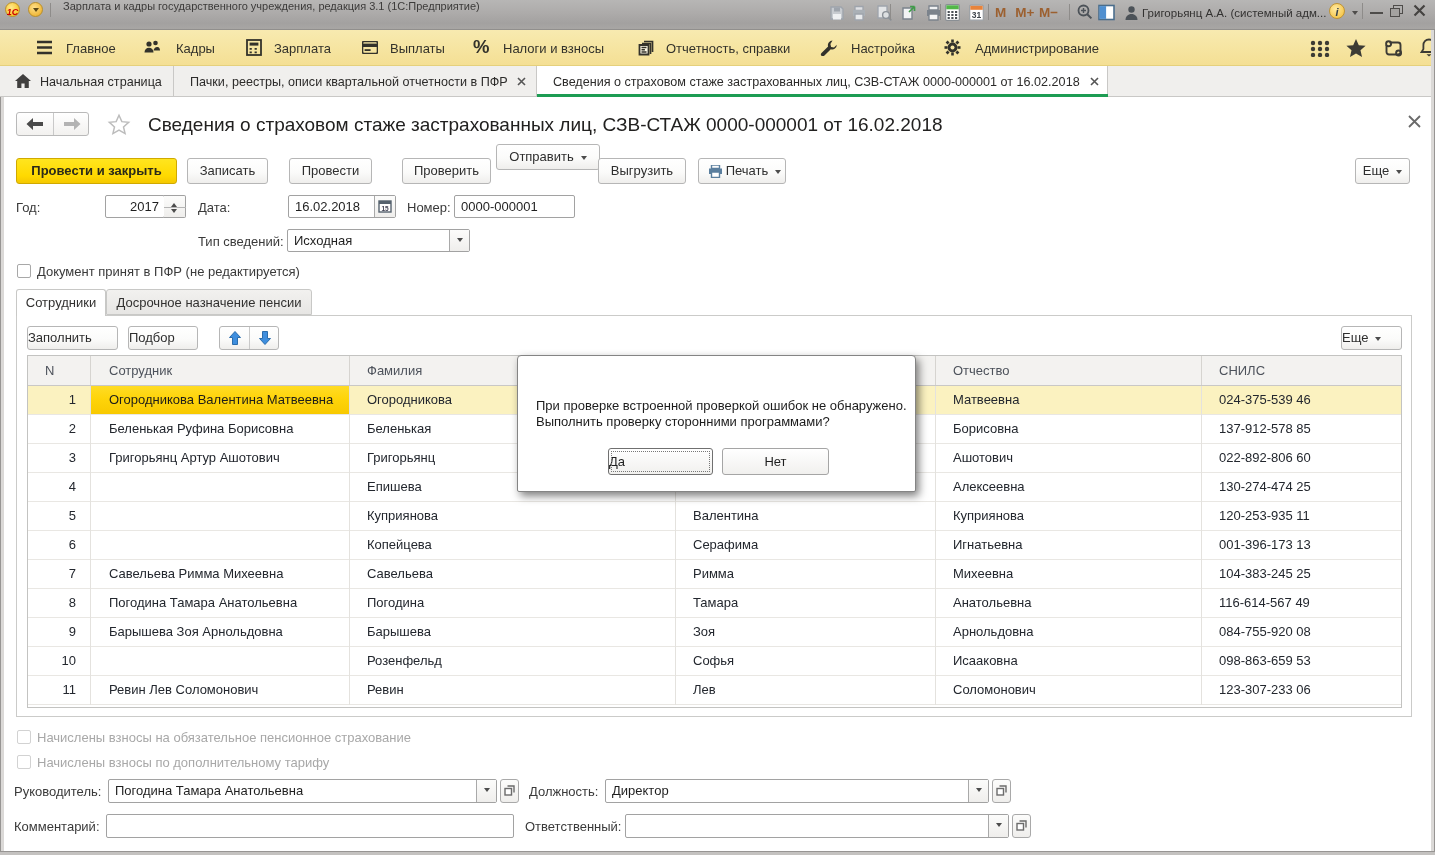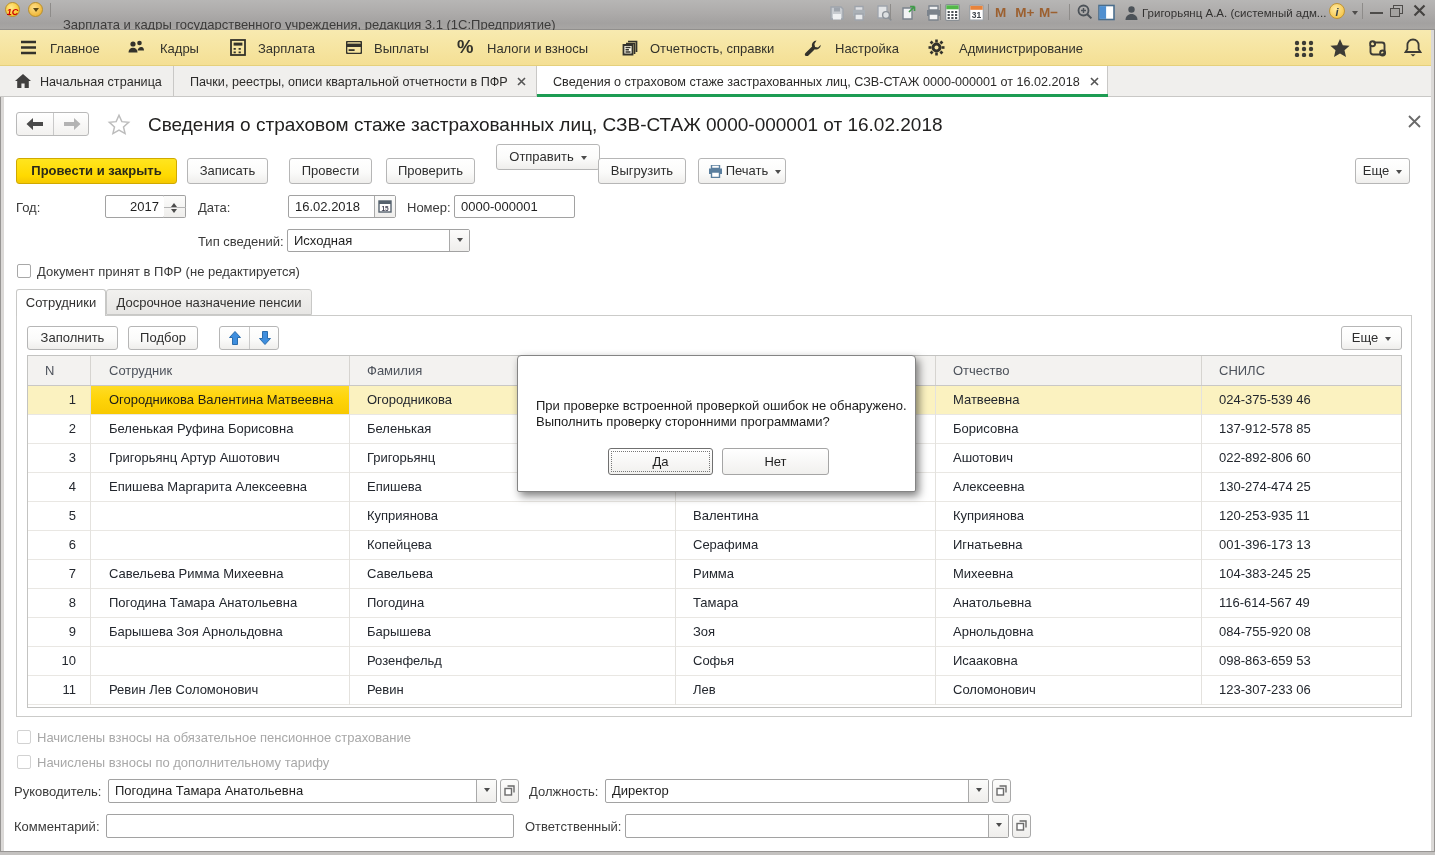--- a/index.html
+++ b/index.html
@@ -1,20 +1,20 @@
 <!DOCTYPE html>
 <html lang="ru"><head>
 <meta charset="utf-8">
 <style>
 *{margin:0;padding:0;box-sizing:border-box}
 html,body{width:1435px;height:855px;overflow:hidden}
 body{position:relative;font-family:"Liberation Sans",sans-serif;background:#fff;font-size:13px;color:#2e2e2e}
 .abs{position:absolute}
 .btn{position:absolute;height:26px;border:1px solid #b6b6b6;border-radius:3px;background:linear-gradient(180deg,#ffffff,#fbfbfa 55%,#efeeec);font-size:13px;color:#2e2e2e;text-align:center;line-height:24px;white-space:nowrap}
-.btn2{position:absolute;height:24px;border:1px solid #b6b6b6;border-radius:3px;background:linear-gradient(180deg,#ffffff,#fbfbfa 55%,#efeeec);font-size:13px;color:#2e2e2e;text-align:center;line-height:22px;white-space:nowrap}
+.btn2{position:absolute;height:24px;border:1px solid #b6b6b6;border-radius:3px;background:linear-gradient(180deg,#ffffff,#fbfbfa 55%,#efeeec);font-size:13px;color:#2e2e2e;line-height:22px;white-space:nowrap}
 .caret{display:inline-block;width:0;height:0;border:3.5px solid transparent;border-top:4px solid #4c4c4c;vertical-align:middle;margin-left:7px;position:relative;top:2px}
 .ip{position:absolute;height:23px;border:1px solid #a2a2a2;border-radius:2px;background:#fff;font-size:13px;color:#1f1f1f;line-height:21px;padding-left:6px;white-space:nowrap}
 .ddb{position:absolute;right:0;top:0;width:20px;height:21px;border-left:1px solid #a9a9a9;background:linear-gradient(180deg,#fcfcfb,#efeeec);text-align:center;line-height:19px}
 .ddb .caret{margin-left:0;top:1px}
 .lab{position:absolute;font-size:13px;color:#3a3a3a;line-height:15px;white-space:nowrap}
 .cbx{position:absolute;width:14px;height:14px;border:1px solid #a8a8a8;border-radius:2px;background:#fff}
 .row{position:absolute;left:0;width:1373px;height:29px;border-bottom:1px solid #e9e7e3;color:#23272e}
 .row span{position:absolute;top:0;line-height:28px;white-space:nowrap}
 .cn{left:0;width:48px;text-align:right}
 .ca{left:81px}.cb{left:339px}.cc{left:665px}.cd{left:925px}.ce{left:1191px}
@@ -23,21 +23,21 @@
 </style>
 </head>
 <body>
 
 <div class="abs" id="titlebar" style="left:0;top:0;width:1435px;height:30px;background:linear-gradient(180deg,#b7b6b5 0%,#adabaa 45%,#a3a1a0 80%,#a8a6a4 100%);border-bottom:1px solid #918f8d"></div>
 <div class="abs" style="left:5px;top:2px;width:15px;height:15px;border-radius:50%;background:radial-gradient(circle at 40% 35%,#ffe98e,#f8c52d 70%,#e8a818);border:1px solid #b98f2c;text-align:center"><span style="font-size:9px;font-weight:bold;font-style:italic;color:#cc0000;line-height:13px">1C</span></div>
 <div class="abs" style="left:28px;top:2px;width:15px;height:15px;border-radius:50%;background:radial-gradient(circle at 40% 35%,#ffe08a,#f0b93c 70%,#dd9d20);border:1px solid #b98f2c">
     <span style="position:absolute;left:3.5px;top:5px;width:0;height:0;border:3.5px solid transparent;border-top:4.5px solid #5d4a17"></span>
   </div>
 <div class="abs" style="left:50px;top:3px;width:1px;height:14px;background:#8e8c8a"></div>
-<div class="abs" style="left:63px;top:17px;font-size:13px;color:#3c3b3a">Зарплата и кадры государственного учреждения, редакция 3.1  (1С:Предприятие)</div>
+<div class="abs" style="left:63px;top:0;font-size:11px;color:#3c3b3a">Зарплата и кадры государственного учреждения, редакция 3.1  (1С:Предприятие)</div>
 <div class="abs" id="tbicons" style="left:0;top:0;width:1435px;height:30px">
 <svg class="abs" style="left:829px;top:5px" width="16" height="16" viewBox="0 0 16 16">
       <path d="M2 2h10l2 2v10H2z" fill="#c7cbd0" stroke="#9ea4ac" stroke-width="1.4"></path>
       <path d="M5 2.5h6v4H5z" fill="#9ea4ac"></path>
       <path d="M4 9h8v5.5H4z" fill="#eef0f2"></path>
     </svg>
 <svg class="abs" style="left:851px;top:5px" width="16" height="16" viewBox="0 0 16 16">
       <path d="M4 1.5h8v4H4z" fill="#dfe1e4" stroke="#9ea4ac" stroke-width="1.3"></path>
       <path d="M2 5h12v6H2z" fill="#aab0b6"></path>
       <path d="M4 9h8v6H4z" fill="#e8eaec" stroke="#9ea4ac" stroke-width="1.3"></path>
@@ -101,21 +101,21 @@
 </div>
 
 <div class="abs" style="left:1370px;top:12px;width:13px;height:2px;background:#4e4c4a"></div>
 <div class="abs" style="left:1393px;top:5px;width:10px;height:9px;border:1.5px solid #4e4c4a;background:transparent"></div>
 <div class="abs" style="left:1390px;top:8px;width:10px;height:9px;border:1.5px solid #4e4c4a;background:#a4a2a0"></div>
 <svg class="abs" style="left:1413px;top:4px" width="13" height="13" viewBox="0 0 13 13">
     <path d="M1.5 1.5 L11.5 11.5 M11.5 1.5 L1.5 11.5" stroke="#454341" stroke-width="2.2"></path>
   </svg>
 
 <div class="abs" id="ribbon" style="left:0;top:30px;width:1435px;height:36px;background:linear-gradient(180deg,#f8eab0 0%,#f6e5a2 50%,#f4df94 100%);border-bottom:1px solid #e5d07c"></div>
-<div class="abs" id="ribbonitems" style="left:0;top:31px;width:1320px;height:36px;color:#33322b">
+<div class="abs" id="ribbonitems" style="left:16px;top:31px;width:1320px;height:36px;color:#33322b">
 <svg class="abs" style="left:21px;top:9px" width="15" height="15" viewBox="0 0 15 15">
       <path d="M0 2h15M0 7.5h15M0 13h15" stroke="#33322b" stroke-width="2.6"></path>
     </svg>
 <div class="abs" style="left:50px;top:10px">Главное</div>
 <svg class="abs" style="left:128px;top:9px" width="16" height="15" viewBox="0 0 16 15">
       <circle cx="5" cy="4" r="2.6" fill="#33322b"></circle>
       <path d="M0.5 12.5c0-2.8 2-4.8 4.5-4.8s4.5 2 4.5 4.8z" fill="#33322b"></path>
       <circle cx="11.5" cy="3" r="2.3" fill="#33322b"></circle>
       <path d="M9.5 10.5c.4-2.3 2-3.8 4-3.6 1.6.1 2.5 1.6 2.5 3.6z" fill="#33322b"></path>
     </svg>
@@ -234,21 +234,21 @@
 <div class="abs" style="left:148px;top:114px;font-size:19px;color:#222120;white-space:nowrap">Сведения о страховом стаже застрахованных лиц, СЗВ-СТАЖ 0000-000001 от 16.02.2018</div>
 <svg class="abs" style="left:1408px;top:115px" width="13" height="13" viewBox="0 0 13 13">
       <path d="M1 1l11 11M12 1L1 12" stroke="#6a6a6a" stroke-width="1.8"></path>
     </svg>
 </div>
 
 <div class="abs" id="cmdbar">
 <div class="btn" style="left:16px;top:158px;width:161px;background:linear-gradient(180deg,#ffe51f,#ffd900 70%,#f5c800);border-color:#d0a900;color:#2b2a19;font-weight:bold">Провести и закрыть</div>
 <div class="btn" style="left:187px;top:158px;width:81px">Записать</div>
 <div class="btn" style="left:289px;top:158px;width:83px">Провести</div>
-<div class="btn" style="left:386px;top:158px;width:89px">Проверить</div>
+<div class="btn" style="left:402px;top:158px;width:89px">Проверить</div>
 <div class="btn" style="left:496px;top:144px;width:104px">Отправить<span class="caret"></span></div>
 <div class="btn" style="left:598px;top:158px;width:88px">Выгрузить</div>
 <div class="btn" style="left:698px;top:158px;width:88px;padding-left:23px"><svg style="position:absolute;left:9px;top:6px" width="15" height="13" viewBox="0 0 15 13">
         <path d="M3.5 0h8v3.5h-8z" fill="none" stroke="#5b7f9e" stroke-width="1.4"></path>
         <path d="M1 3.5h13v5.5H1z" fill="#5b7f9e"></path>
         <path d="M3.5 7h8v5.5h-8z" fill="#fff" stroke="#5b7f9e" stroke-width="1.4"></path>
       </svg>Печать<span class="caret"></span></div>
 <div class="btn" style="left:1355px;top:158px;width:55px">Еще<span class="caret"></span></div>
 </div>
 
@@ -330,21 +330,20 @@
 <div class="row" style="top:88px">
       <span class="cn">3</span>
       <span class="ca">Григорьянц Артур Ашотович</span>
       <span class="cb">Григорьянц</span>
       <span class="cc">Артур</span>
       <span class="cd">Ашотович</span>
       <span class="ce">022-892-806 60</span>
     </div>
 <div class="row" style="top:117px">
       <span class="cn">4</span>
-      <span class="ca">Епишева Маргарита Алексеевна</span>
       <span class="cb">Епишева</span>
       <span class="cd">Алексеевна</span>
       <span class="ce">130-274-474 25</span>
     </div>
 <div class="row" style="top:146px">
       <span class="cn">5</span>
       <span class="cb">Куприянова</span>
       <span class="cc">Валентина</span>
       <span class="cd">Куприянова</span>
       <span class="ce">120-253-935 11</span>
@@ -434,15 +433,15 @@
 <div class="abs" style="left:1012px;top:814px;width:19px;height:24px;border:1px solid #a9a9a9;border-radius:3px;background:linear-gradient(180deg,#fcfcfb,#efeeec)">
       <svg style="position:absolute;left:3px;top:5px" width="11" height="11" viewBox="0 0 11 11">
         <path d="M3.5 1h6.5v6.5" fill="none" stroke="#6b6b6b" stroke-width="1.4"></path>
         <rect x="1" y="3.5" width="6.5" height="6.5" fill="#fff" stroke="#6b6b6b" stroke-width="1.4"></rect>
       </svg>
     </div>
 </div>
 
 <div class="abs" id="dlg" style="left:517px;top:355px;width:399px;height:137px;background:#fff;border:1px solid #848484;border-radius:4px 4px 2px 2px;box-shadow:3px 4px 8px rgba(0,0,0,.5);z-index:50">
 <div class="abs" style="left:18px;top:42px;font-size:13px;color:#1c1c1c;line-height:16.3px">При проверке встроенной проверкой ошибок не обнаружено.<br>Выполнить проверку сторонними программами?</div>
-<div class="abs" style="left:90px;top:92px;width:105px;height:27px;border:1px solid #707070;border-radius:3px;background:linear-gradient(180deg,#fff,#f1f0ee);text-align:center;line-height:25px;color:#1e1e1e;outline:1px dotted #777;outline-offset:-4px">Да</div>
+<div class="abs" style="left:90px;top:92px;width:105px;height:27px;border:1px solid #707070;border-radius:3px;background:linear-gradient(180deg,#fff,#f1f0ee);line-height:25px;color:#1e1e1e;outline:1px dotted #777;outline-offset:-4px">Да</div>
 <div class="abs" style="left:204px;top:92px;width:107px;height:27px;border:1px solid #a5a5a5;border-radius:3px;background:linear-gradient(180deg,#fff,#f1f0ee);text-align:center;line-height:25px;color:#1e1e1e">Нет</div>
 </div>
 
 </body></html>

